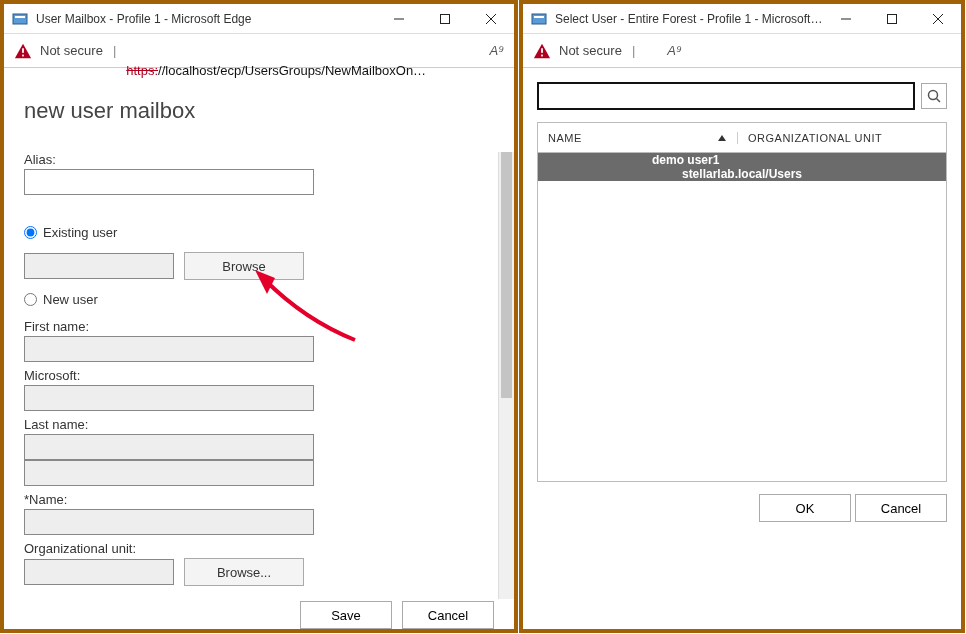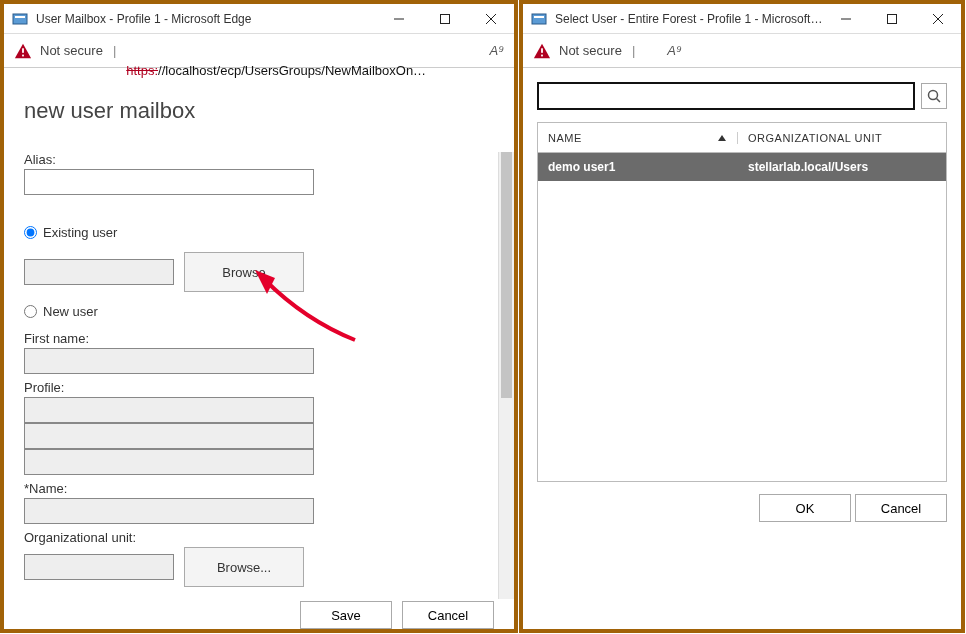--- a/index.html
+++ b/index.html
@@ -35,21 +35,21 @@
   .form-area { padding: 0 20px; position:relative; height:calc(100% - 72px); }
   .lbl { font-size:13px; color:#333; margin: 6px 0 2px 0; display:block; }
   .text-input {
     width:290px; height:26px; border:1px solid #888; background:#fff; padding:0 6px; font-size:13px;
   }
   .text-input.disabled { background:#eee; color:#999; }
   .short { width:150px; }
   .radio-row { display:flex; align-items:center; margin: 12px 0; font-size:13px; color:#333; }
   .radio-row input { margin-right:6px; }
   .browse-btn {
-    width:120px; height:40px; border:1px solid #aaa; background:#f4f4f4; font-size:13px; color:#333;
+    width:120px; height:28px; border:1px solid #aaa; background:#f4f4f4; font-size:13px; color:#333;
   }
   .inline { display:flex; gap:10px; align-items:center; }
   .bottom-btns {
     position:absolute; bottom:10px; right:20px; display:flex; gap:10px;padding-left:14px;
   }
   .main-btn { width:92px; height:28px; border:1px solid #aaa; background:#fff; font-size:13px; }
   .vscroll {
     position:absolute; right:0; top:0; bottom:40px; width:16px; background:#f0f0f0; border-left:1px solid #ddd;
   }
   .vscroll .thumb { position:absolute; left:2px; right:2px; top:0; height:55%; background:#c4c4c4; }
@@ -58,21 +58,21 @@
   .picker-body { padding: 14px; }
   .search-row { display:flex; gap:6px; align-items:center; margin-bottom:12px; }
   .search-box { flex:1; height:28px; border:2px solid #111; padding:0 6px; font-size:13px; }
   .search-btn { width:26px; height:26px; border:1px solid #aaa; display:flex; align-items:center; justify-content:center; background:#fff; }
   .grid { border:1px solid #bbb; }
   .grid-head { display:flex; height:30px; align-items:center; border-bottom:1px solid #bbb; background:#fff; }
   .col { font-size:11px; letter-spacing:0.5px; color:#333; padding:0 10px;gap:40px; }
   .col.name { width:200px; border-right:1px solid #ccc; display:flex; align-items:center; justify-content:space-between; }
   .col.ou { flex:1; }
   .grid-body { height:328px; overflow:auto; }
-  .row { display:flex; height:28px; align-items:center; font-size:12px; }
+  .row { display:flex; height:28px; align-items:center; font-size:12px;flex-direction:column; }
   .row.sel { background:#6b6b6b; color:#fff; font-weight:600; }
   .cell { padding:0 10px; }
   .cell.name { width:200px; }
   .cell.ou { flex:1; }
   .picker-btns { display:flex; gap:4px; justify-content:flex-end; margin-top:12px; }
 
   
   .arrow { position:absolute; pointer-events:none; }
 
   svg { display:block; }
@@ -141,23 +141,24 @@
       </div>
 
       <div class="radio-row">
         <input type="radio" style="">
         <span>New user</span>
       </div>
 
       <label class="lbl">First name:</label>
       <input class="text-input disabled" disabled="" value="" style="">
 
-      <label class="lbl">Profile:</label>
-      <input class="text-input disabled" disabled="" value="" style="">
-
+      <label class="lbl">Microsoft:</label>
+      <input class="text-input disabled" disabled="" value="" style="">
+
+      <label class="lbl">Last name:</label>
       <input class="text-input disabled" disabled="" value="" style="">
 
       <input class="text-input disabled" disabled="" value="" style="">
 
       <label class="lbl">*Name:</label>
       <input class="text-input disabled" disabled="" value="" style="">
 
       <label class="lbl">Organizational unit:</label>
       <div class="inline">
         <input class="text-input short disabled" disabled="" value="" style="">

